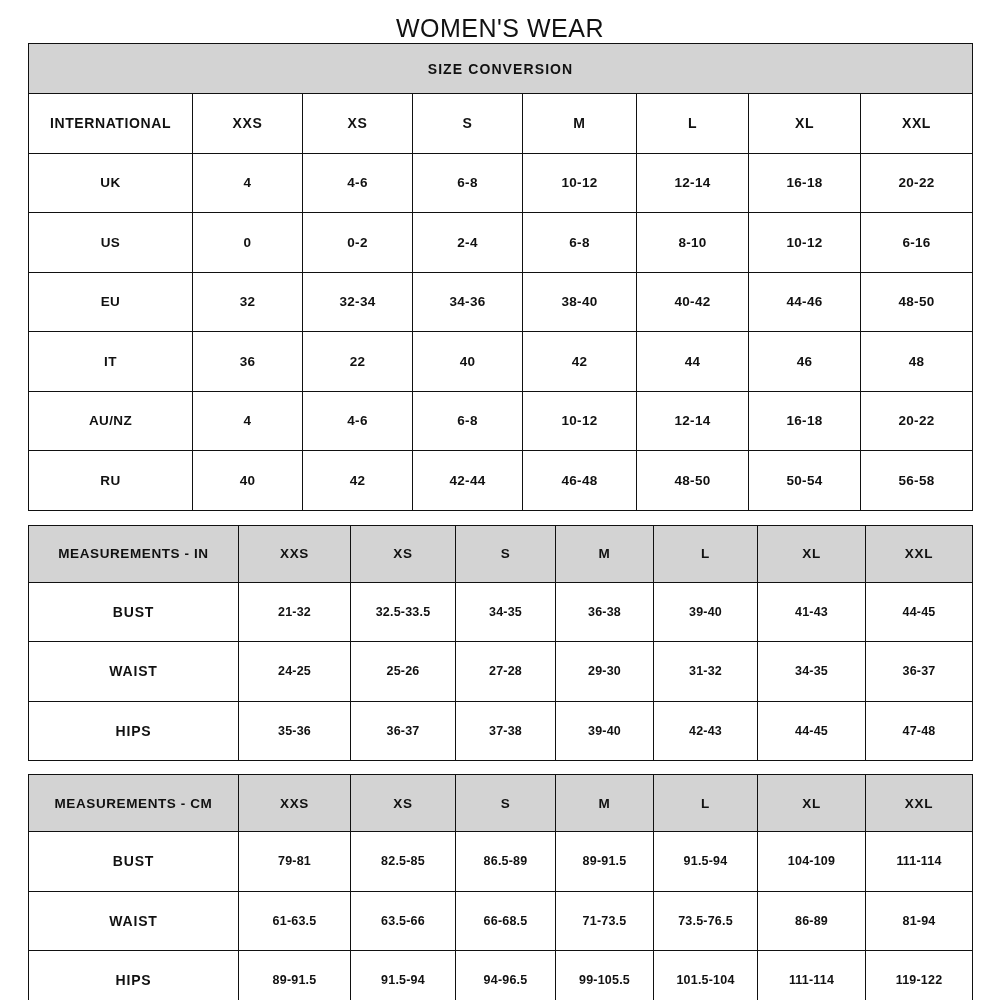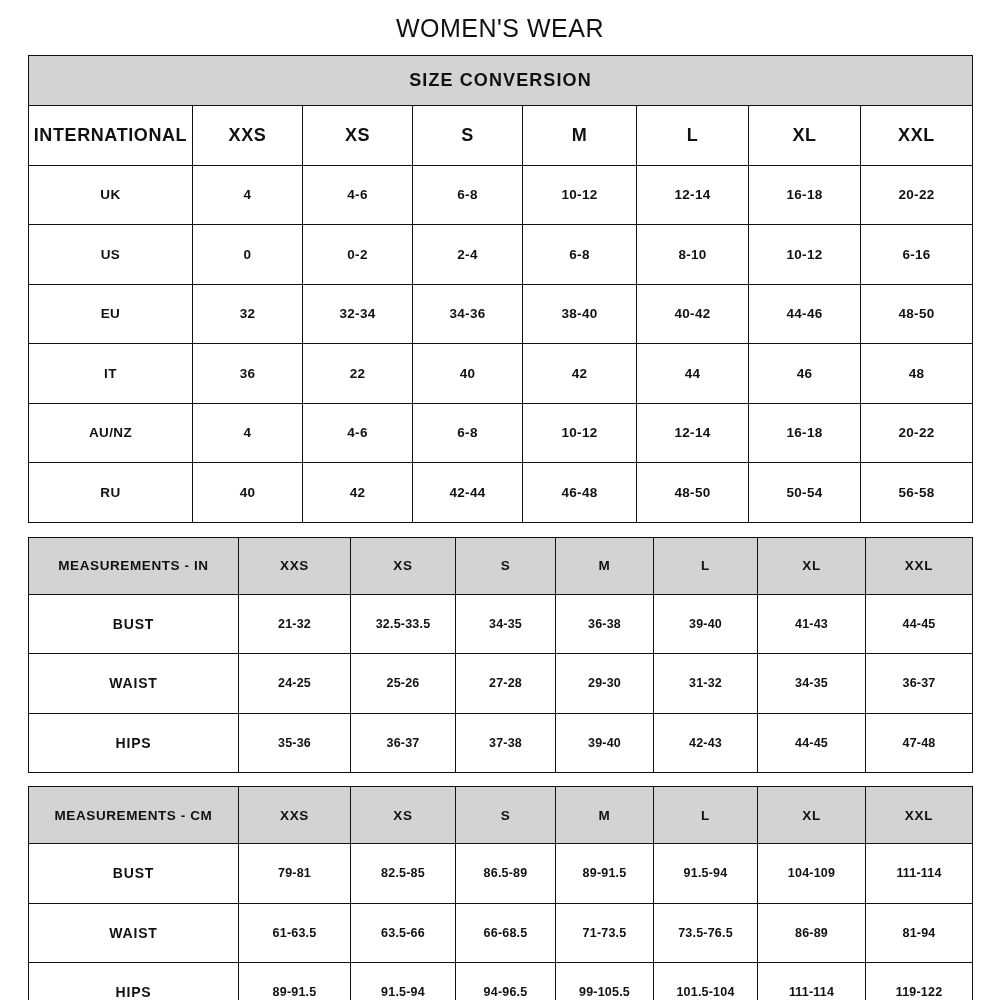--- a/index.html
+++ b/index.html
@@ -20,21 +20,20 @@
     box-sizing: border-box;
     padding: 0 28px;
     position: relative;
   }
   .page-title {
     text-align: center;
     font-size: 25px;
     font-weight: 400;
     letter-spacing: 0.5px;
     padding-top: 14px;
-    padding-bottom: 12px;
     color: #111111;
   }
 
   table {
     border-collapse: collapse;
     width: 944px;
     table-layout: fixed;
   }
   td, th {
     border: 1px solid #111111;
@@ -46,29 +45,29 @@
 
   
   .tbl-conversion td {
     height: 56.5px;
     font-size: 13.5px;
     letter-spacing: 0.3px;
   }
   .tbl-conversion .banner {
     background: #d3d3d3;
     height: 47px;
-    font-size: 18px;
+    font-size: 14px;
     letter-spacing: 1.1px;
   }
   .tbl-conversion .row-label {
     font-size: 13.5px;
     letter-spacing: 0.4px;
   }
   .tbl-conversion .hdr td {
-    font-size: 18px;
+    font-size: 14px;
     letter-spacing: 0.6px;
   }
 
   
   .spacer-14 { height: 14px; }
   .spacer-12 { height: 13px; }
 
   .tbl-meas td {
     height: 56.5px;
     font-size: 12.5px;

